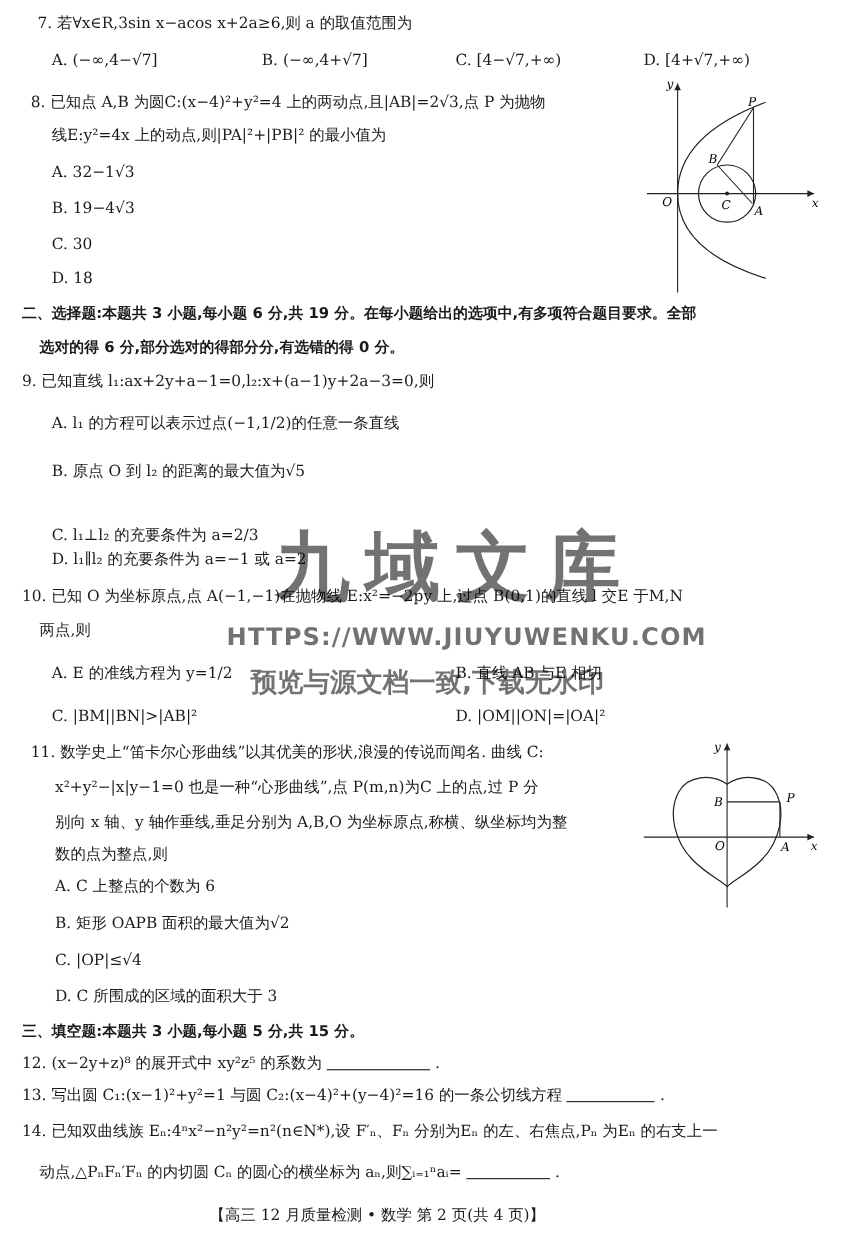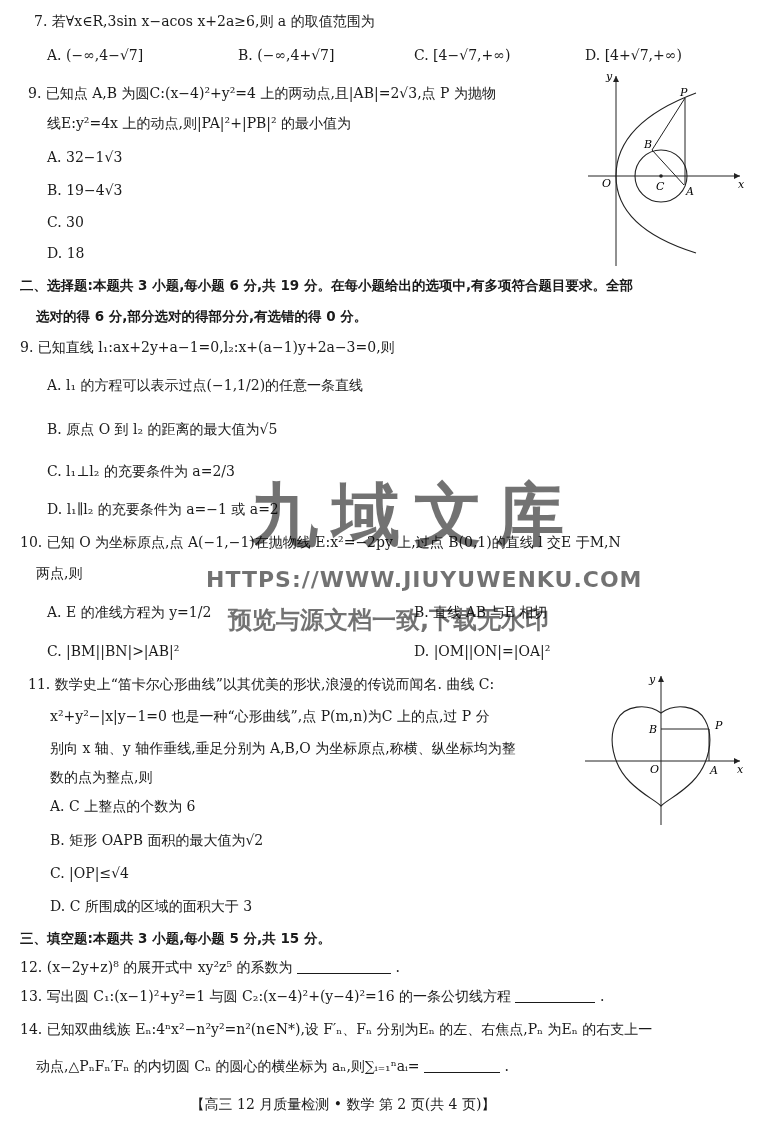--- a/index.html
+++ b/index.html
@@ -14,21 +14,21 @@
 </style>
 </head>
 <body>
 
 <div class="line" style="left:34px;top:12px;">7. 若∀x∈R,3sin x−acos x+2a≥6,则 a 的取值范围为</div>
 <div class="line" style="left:47px;top:46px;">A. (−∞,4−√7]</div>
 <div class="line" style="left:238px;top:46px;">B. (−∞,4+√7]</div>
 <div class="line" style="left:414px;top:46px;">C. [4−√7,+∞)</div>
 <div class="line" style="left:585px;top:46px;">D. [4+√7,+∞)</div>
 
-<div class="line" style="left:28px;top:84px;">9. 已知点 A,B 为圆C:(x−4)²+y²=4 上的两动点,且|AB|=2√3,点 P 为抛物</div>
+<div class="line" style="left:28px;top:84px;">8. 已知点 A,B 为圆C:(x−4)²+y²=4 上的两动点,且|AB|=2√3,点 P 为抛物</div>
 <div class="line" style="left:47px;top:114px;">线E:y²=4x 上的动点,则|PA|²+|PB|² 的最小值为</div>
 <div class="line" style="left:47px;top:148px;">A. 32−1√3</div>
 <div class="line" style="left:47px;top:181px;">B. 19−4√3</div>
 <div class="line" style="left:47px;top:213px;">C. 30</div>
 <div class="line" style="left:47px;top:244px;">D. 18</div>
 
 <svg class="fig" style="left:588px;top:68px;" width="160" height="200" viewBox="0 0 160 200">
   <line x1="0" y1="108" x2="152" y2="108" stroke="#222" stroke-width="1"></line>
   <polygon points="152,108 146,105 146,111" fill="#222"></polygon>
   <line x1="28" y1="198" x2="28" y2="8" stroke="#222" stroke-width="1"></line>
@@ -47,21 +47,21 @@
   <text x="56" y="80" font-size="11" font-style="italic" font-family="DejaVu Serif, serif">B</text>
   <text x="92" y="28" font-size="11" font-style="italic" font-family="DejaVu Serif, serif">P</text>
 </svg>
 
 <div class="line bold" style="left:20px;top:276px;">二、选择题:本题共 3 小题,每小题 6 分,共 19 分。在每小题给出的选项中,有多项符合题目要求。全部</div>
 <div class="line bold" style="left:36px;top:307px;">选对的得 6 分,部分选对的得部分分,有选错的得 0 分。</div>
 
 <div class="line" style="left:20px;top:338px;">9. 已知直线 l₁:ax+2y+a−1=0,l₂:x+(a−1)y+2a−3=0,则</div>
 <div class="line" style="left:47px;top:376px;">A. l₁ 的方程可以表示过点(−1,1/2)的任意一条直线</div>
 <div class="line" style="left:47px;top:420px;">B. 原点 O 到 l₂ 的距离的最大值为√5</div>
-<div class="line" style="left:47px;top:462px;">C. l₁⊥l₂ 的充要条件为 a=2/3</div>
+<div class="line" style="left:47px;top:478px;">C. l₁⊥l₂ 的充要条件为 a=2/3</div>
 <div class="line" style="left:47px;top:500px;">D. l₁∥l₂ 的充要条件为 a=−1 或 a=2</div>
 
 <div class="line" style="left:20px;top:533px;">10. 已知 O 为坐标原点,点 A(−1,−1)在抛物线 E:x²=−2py 上,过点 B(0,1)的直线 l 交E 于M,N</div>
 <div class="line" style="left:36px;top:564px;">两点,则</div>
 <div class="line" style="left:47px;top:603px;">A. E 的准线方程为 y=1/2</div>
 <div class="line" style="left:414px;top:603px;">B. 直线 AB 与E 相切</div>
 <div class="line" style="left:47px;top:642px;">C. |BM||BN|&gt;|AB|²</div>
 <div class="line" style="left:414px;top:642px;">D. |OM||ON|=|OA|²</div>
 
 <div class="line" style="left:28px;top:675px;">11. 数学史上“笛卡尔心形曲线”以其优美的形状,浪漫的传说而闻名. 曲线 C:</div>

